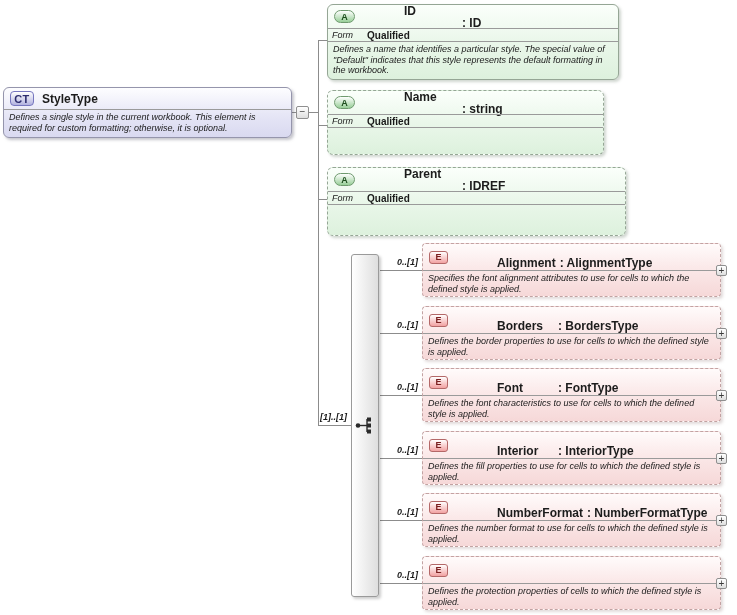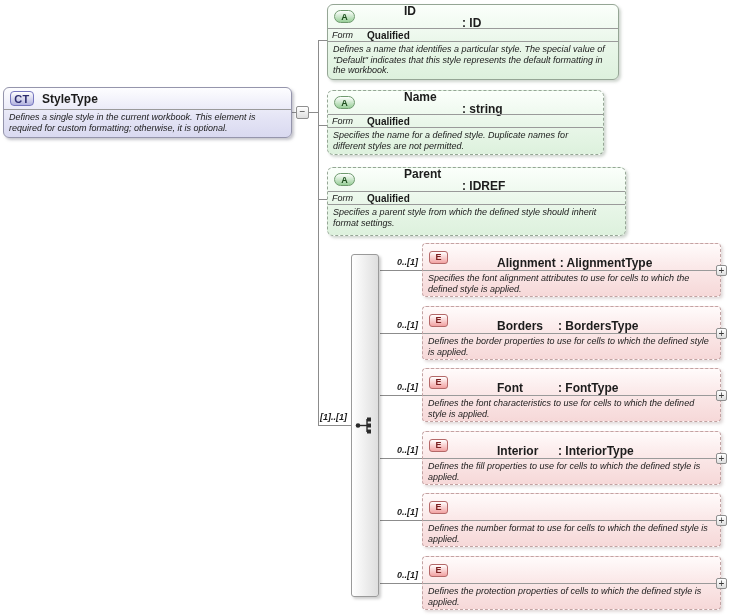--- a/index.html
+++ b/index.html
@@ -138,40 +138,38 @@
             <span class="nm">Name</span>
             <span class="tp">: string</span>
           </span>
       </div>
       <div class="div"></div>
       <div class="formrow">
         <span class="formlbl">Form</span>
         <span class="formval">Qualified</span>
       </div>
       <div class="div"></div>
-      <div class="desc">Specifies the name for a defined style. Duplicate names for different styles are not permitted.</div>
     </div>
   </div>
 
   <div class="node attr dashed attr-parent">
     <div class="inner">
       <div class="hdr">
         <span class="badge b-a">A</span>
         <span class="ttl">
             <span class="nm">Parent</span>
             <span class="tp">: IDREF</span>
           </span>
       </div>
       <div class="div"></div>
       <div class="formrow">
         <span class="formlbl">Form</span>
         <span class="formval">Qualified</span>
       </div>
       <div class="div"></div>
-      <div class="desc">Specifies a parent style from which the defined style should inherit format settings.</div>
     </div>
   </div>
 
   <div class="seqbar"></div>
   <div class="card seqcard">[1]..[1]</div>
   <svg class="seqicon" width="21" height="19" viewBox="0 0 21 19">
     <line x1="5" y1="9.5" x2="13" y2="9.5" stroke="#2a2a2a" stroke-width="1.4"></line>
     <line x1="13" y1="3" x2="13" y2="16" stroke="#2a2a2a" stroke-width="1.4"></line>
     <circle cx="4" cy="9.5" r="2.3" fill="#2a2a2a"></circle>
     <rect x="13" y="1.5" width="4" height="4" fill="#2a2a2a"></rect>
@@ -243,20 +241,24 @@
       <div class="div"></div>
       <div class="desc">Defines the fill properties to use for cells to which the defined style is applied.</div>
     </div>
     <div class="toggle expand">+</div>
   </div>
 
   <div class="node elem e-4">
     <div class="inner">
       <div class="hdr">
         <span class="badge b-e">E</span>
+        <span class="ttl">
+            <span class="nm">NumberFormat</span>
+            <span class="tp">: NumberFormatType</span>
+          </span>
       </div>
       <div class="div"></div>
       <div class="desc">Defines the number format to use for cells to which the defined style is applied.</div>
     </div>
     <div class="toggle expand">+</div>
   </div>
 
   <div class="node elem e-5">
     <div class="inner">
       <div class="hdr">

